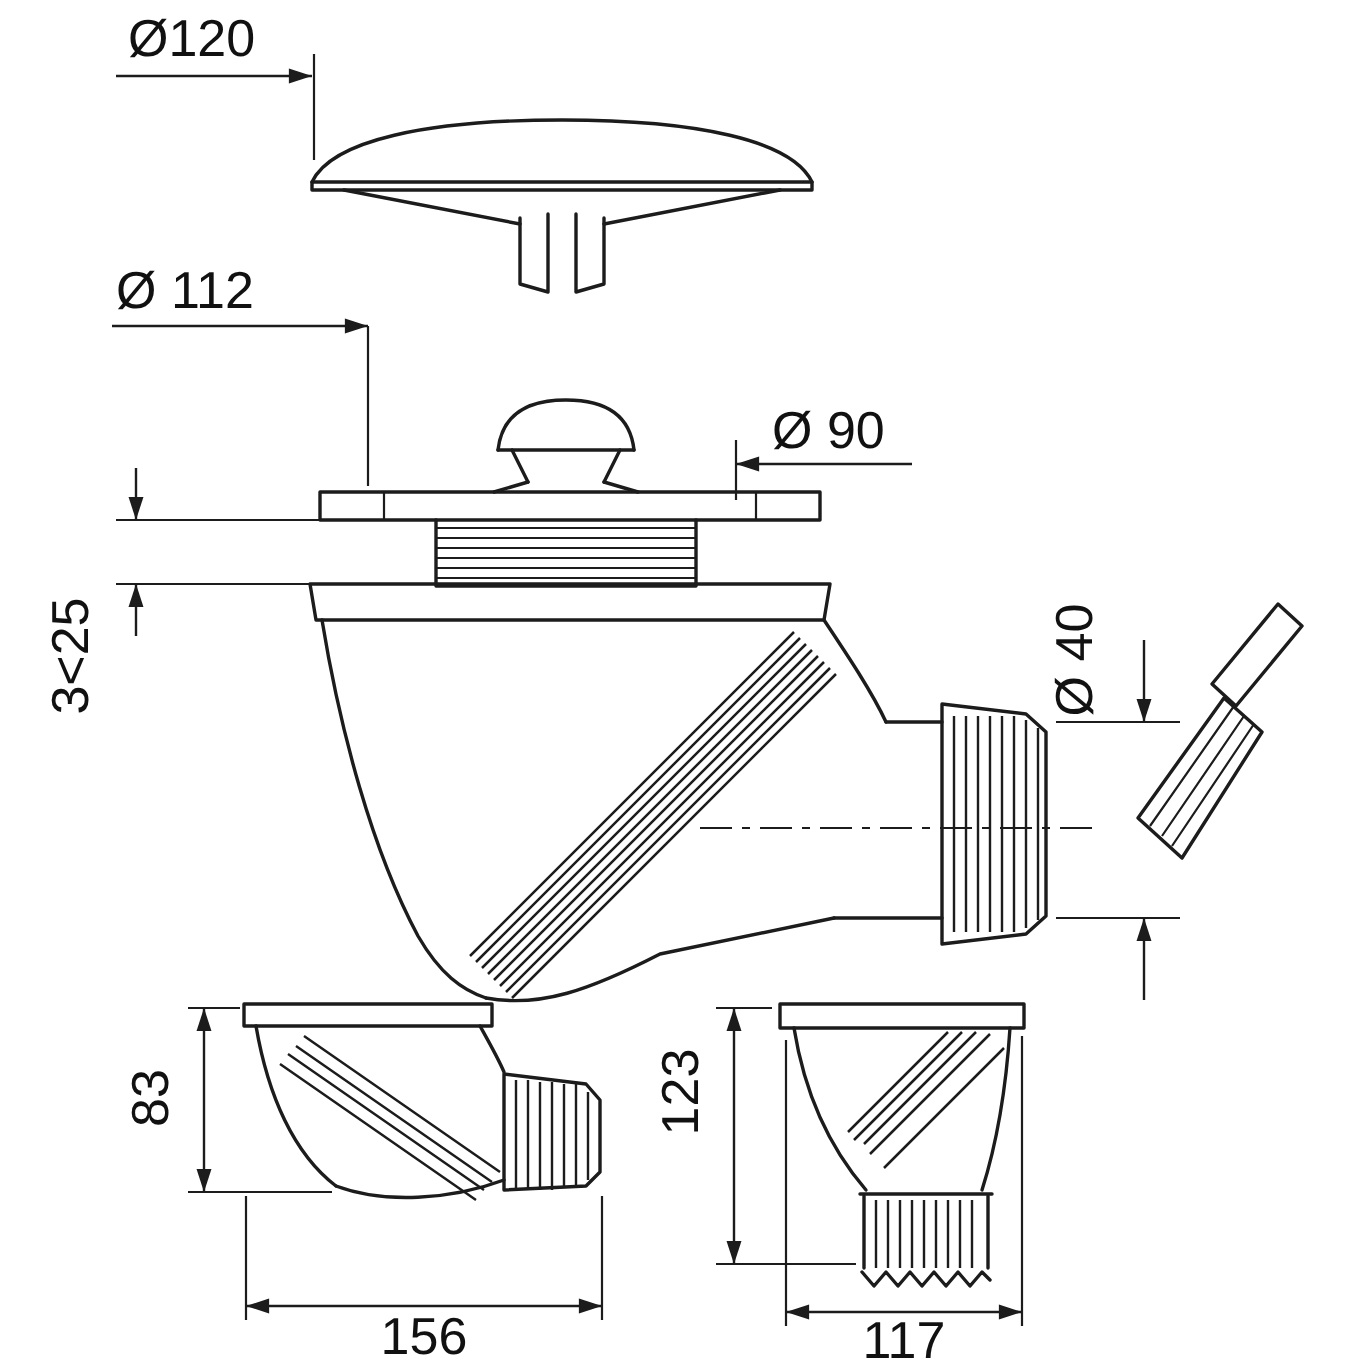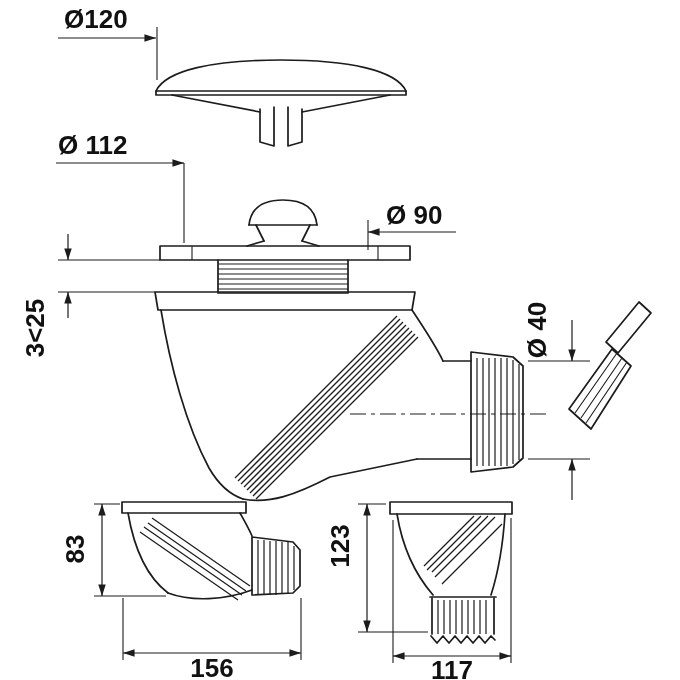--- a/index.html
+++ b/index.html
@@ -1,17 +1,17 @@
 <!DOCTYPE html>
 <html><head>
 <meta charset="utf-8">
 <style>
   html,body{margin:0;padding:0;background:#ffffff;}
   .canvas{width:680px;height:680px;background:#ffffff;position:relative;overflow:hidden;
-          font-family:"Liberation Sans", sans-serif;font-weight:bold;}
+          font-family:"Liberation Sans", sans-serif;}
   svg{display:block;}
   .ln{stroke:#1c1c1c;stroke-width:1.7;fill:none;stroke-linejoin:round;stroke-linecap:round;}
   .thin{stroke:#1c1c1c;stroke-width:1.1;fill:none;}
   .dim{stroke:#1c1c1c;stroke-width:1.2;fill:none;}
   .hatch{stroke:#1c1c1c;stroke-width:1.25;fill:none;}
   .knurl{stroke:#1c1c1c;stroke-width:1.2;fill:none;}
   .cl{stroke:#1c1c1c;stroke-width:1.1;fill:none;stroke-dasharray:16 5 4 5;}
   text{fill:#111111;font-size:26px;font-family:"Liberation Sans", sans-serif;}
 </style>
 </head>

